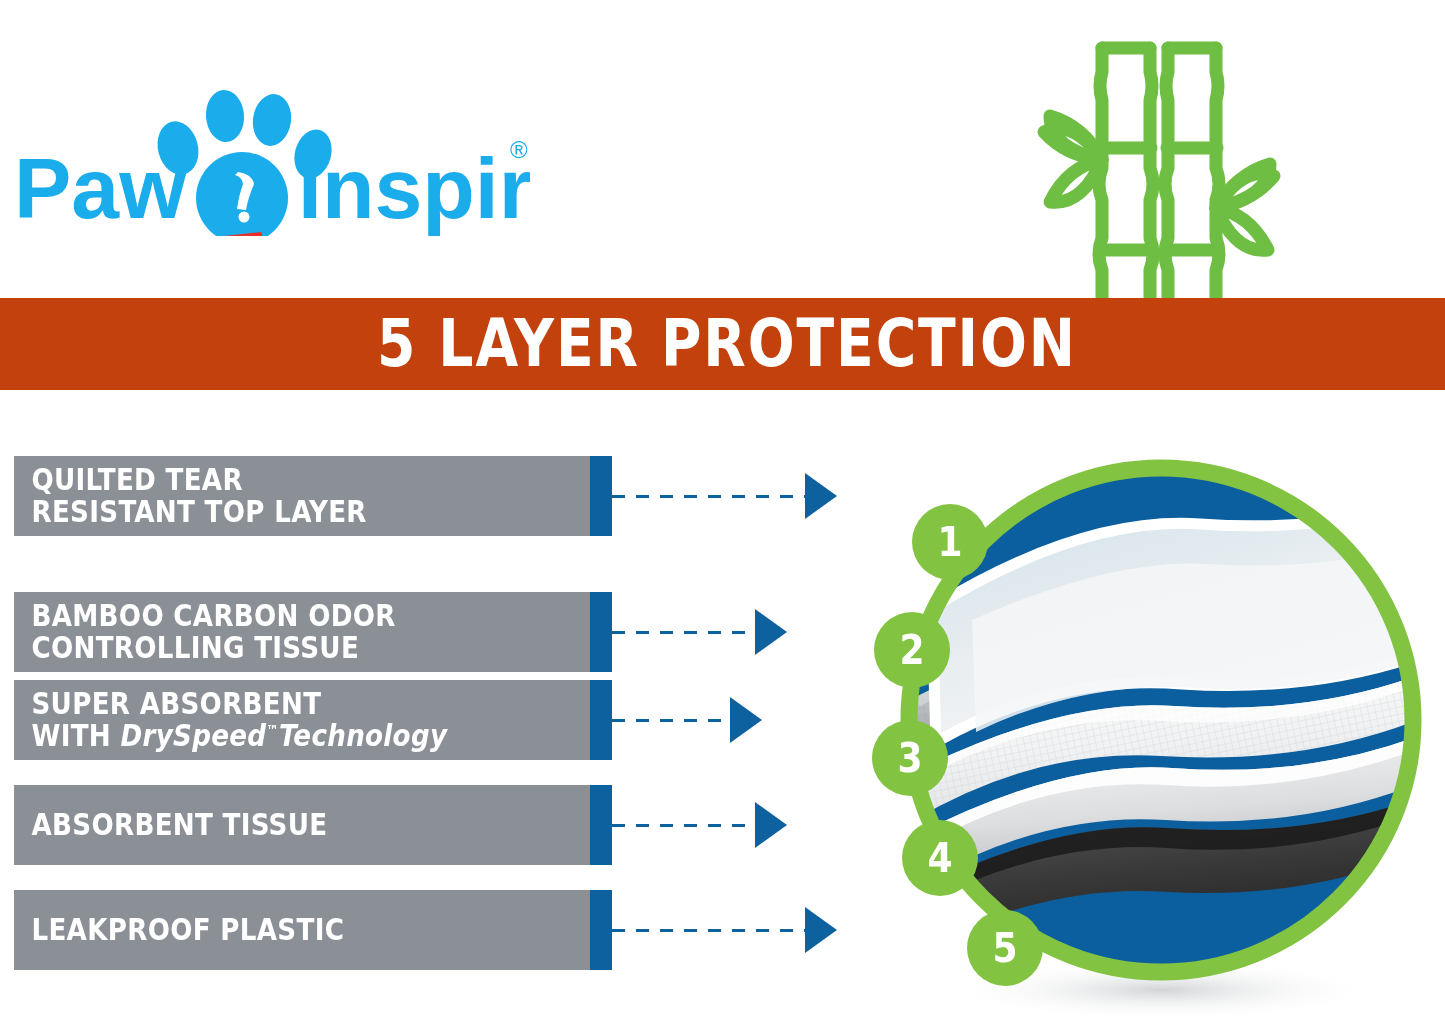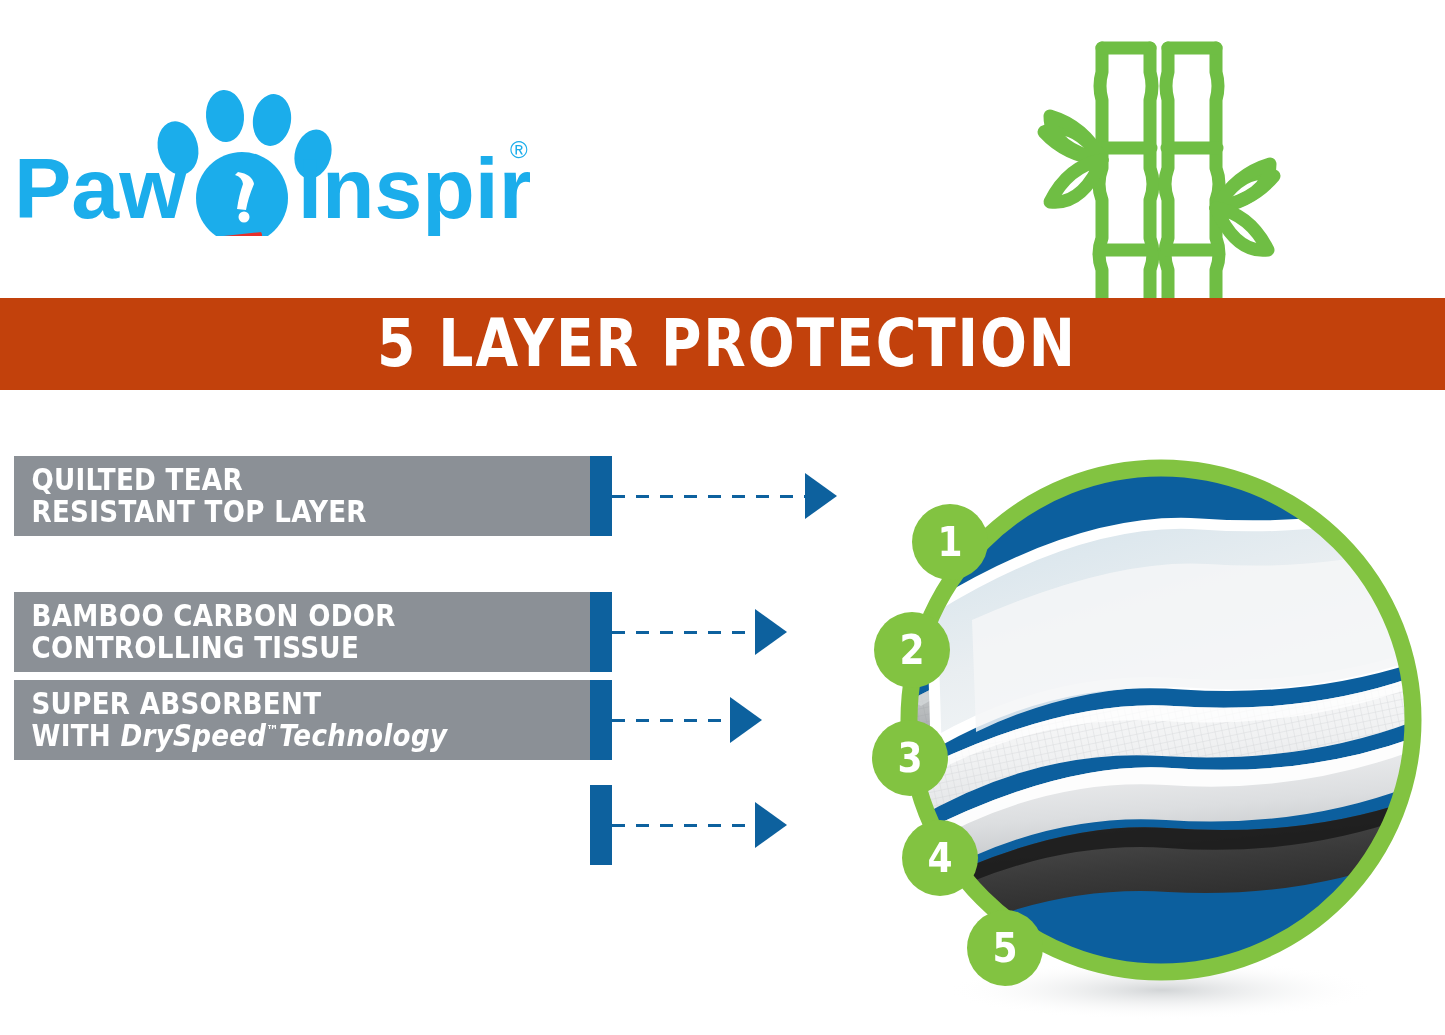--- a/index.html
+++ b/index.html
@@ -170,27 +170,44 @@
       </div>
     </div>
     <div class="bar-cap"></div>
     <div class="connector">
       <div class="dash" style="width:118px;"></div>
       <div class="arrow" style="left:730px;"></div>
     </div>
   </div>
 
   <div class="bar-row" style="top:385px;">
+    <div class="bar-body">
+      <div class="bar-text">
+        <span>ABSORBENT TISSUE</span>
+      </div>
+    </div>
     <div class="bar-cap"></div>
     <div class="connector">
       <div class="dash" style="width:143px;"></div>
       <div class="arrow" style="left:755px;"></div>
     </div>
   </div>
 
+  <div class="bar-row" style="top:490px;">
+    <div class="bar-body">
+      <div class="bar-text">
+        <span>LEAKPROOF PLASTIC</span>
+      </div>
+    </div>
+    <div class="bar-cap"></div>
+    <div class="connector">
+      <div class="dash" style="width:193px;"></div>
+      <div class="arrow" style="left:805px;"></div>
+    </div>
+  </div>
 </div>
 
 <div id="diagram">
   <svg id="diagram-svg" width="583" height="615" viewBox="0 0 583 615">
     <defs>
       <clipPath id="circClip">
         <circle cx="299" cy="300" r="252"></circle>
       </clipPath>
 
       <linearGradient id="g1" x1="0" y1="0" x2="0.6" y2="1">

